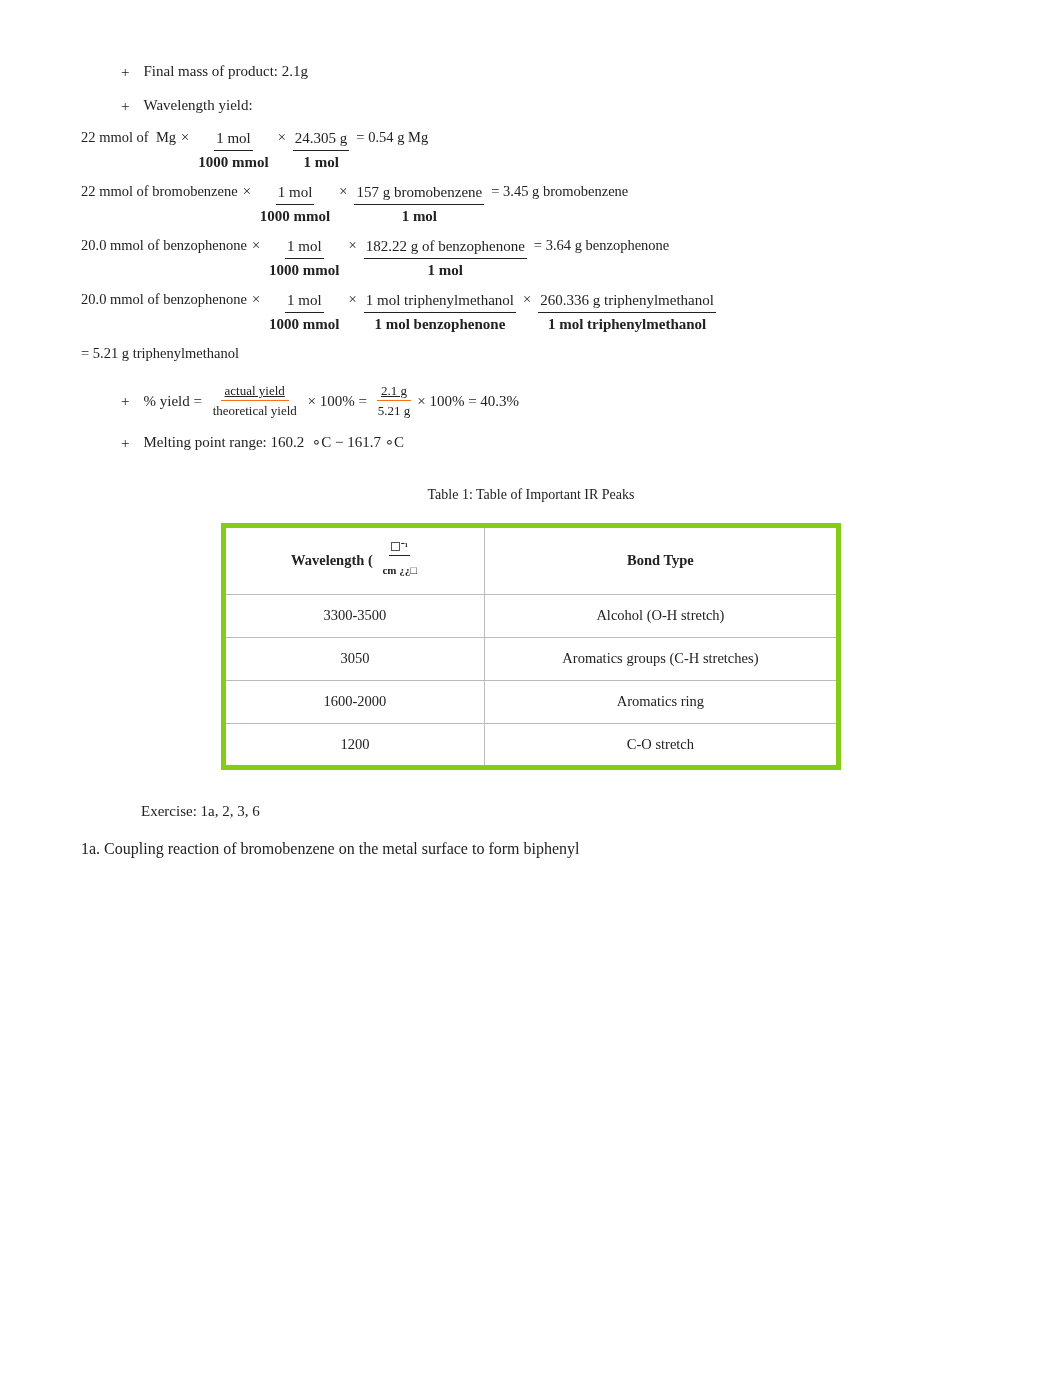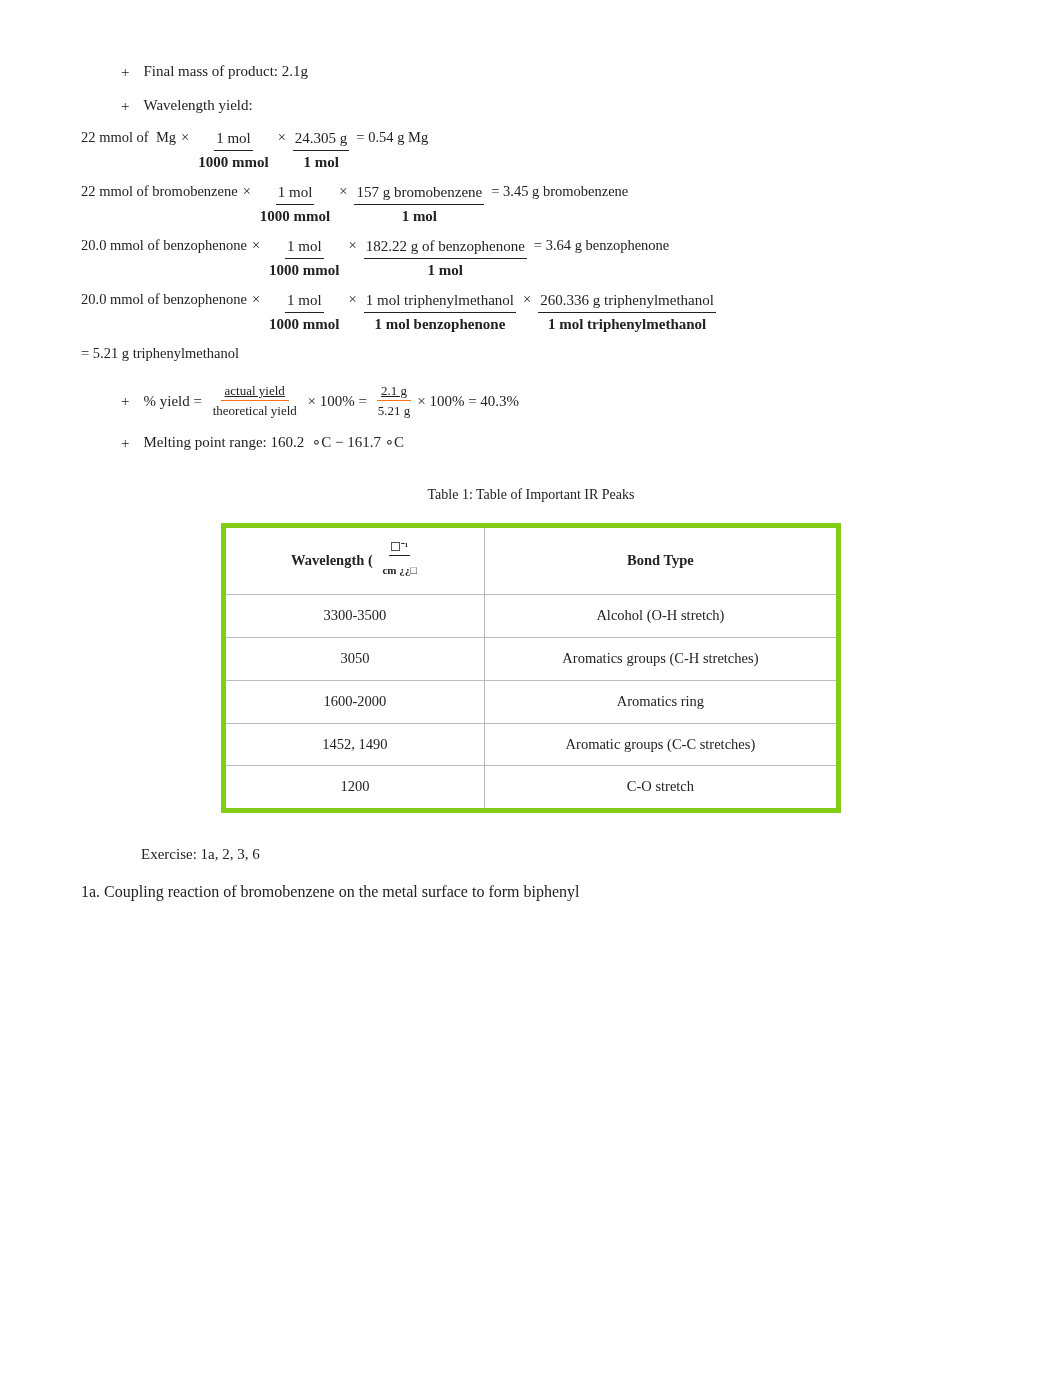--- a/index.html
+++ b/index.html
@@ -293,24 +293,20 @@
         </tr>
         <tr>
           <td>3050</td>
           <td>Aromatics groups (C-H stretches)</td>
         </tr>
         <tr>
           <td>1600-2000</td>
           <td>Aromatics ring</td>
         </tr>
         <tr>
-          <td>1452, 1490</td>
-          <td>Aromatic groups (C-C stretches)</td>
-        </tr>
-        <tr>
           <td>1200</td>
           <td>C-O stretch</td>
         </tr>
       </tbody>
   </table>
 
   <div class="exercise-section">
     <span>Exercise: 1a, 2, 3, 6</span>
   </div>
 

